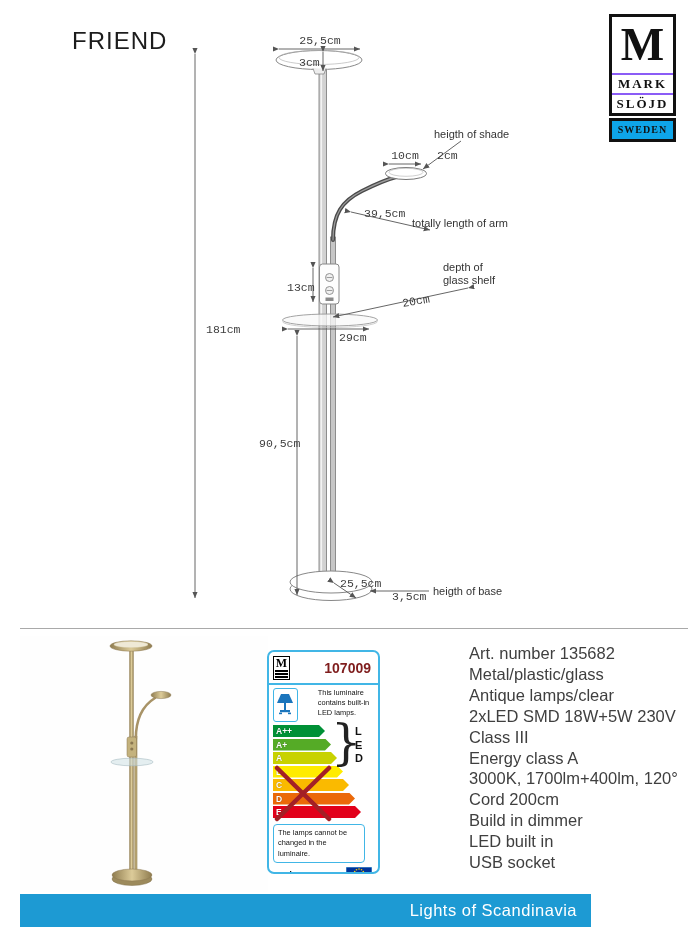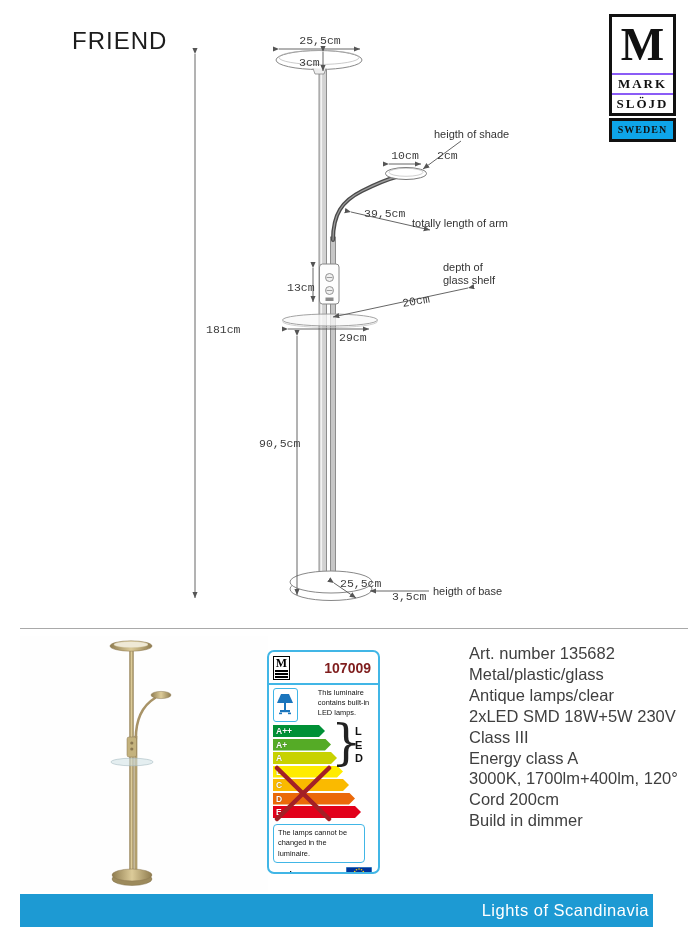--- a/index.html
+++ b/index.html
@@ -66,23 +66,23 @@
              font-size:7.4px;line-height:1.4;color:#111;margin-top:3px;width:92px;box-sizing:border-box;}
   .elabel .ftr{display:flex;align-items:center;margin-top:4px;}
   .reg{font-weight:700;font-size:9.5px;color:#000;}
   .flag{margin-left:auto;margin-right:2px;}
 
   
   .details{position:absolute;left:469px;top:643px;width:220px;font-size:16.5px;
            line-height:20.9px;color:#3f3f3f;}
 
   
-  .banner{position:absolute;left:20px;top:894px;width:633px;height:33px;background:#1d9ad3;
+  .banner{position:absolute;left:20px;top:894px;width:571px;height:33px;background:#1d9ad3;
           color:#fff;font-size:16.5px;line-height:33px;text-align:right;
-          padding-right:4px;box-sizing:border-box;letter-spacing:0.5px;}
+          padding-right:14px;box-sizing:border-box;letter-spacing:0.5px;}
 </style>
 </head>
 <body>
 
 <div id="page">
 
   <div class="title">FRIEND</div>
 
   <div class="logo">
     <div class="box1">
@@ -274,17 +274,19 @@
   <div class="details">
     <div>Art. number 135682</div>
     <div>Metal/plastic/glass</div>
     <div>Antique lamps/clear</div>
     <div>2xLED SMD 18W+5W 230V</div>
     <div>Class III</div>
     <div>Energy class A</div>
     <div>3000K, 1700lm+400lm, 120°</div>
     <div>Cord 200cm</div>
     <div>Build in dimmer</div>
+    <div>LED built in</div>
+    <div>USB socket</div>
   </div>
 
   <div class="banner">Lights of Scandinavia</div>
 
 </div>
 
 </body></html>

